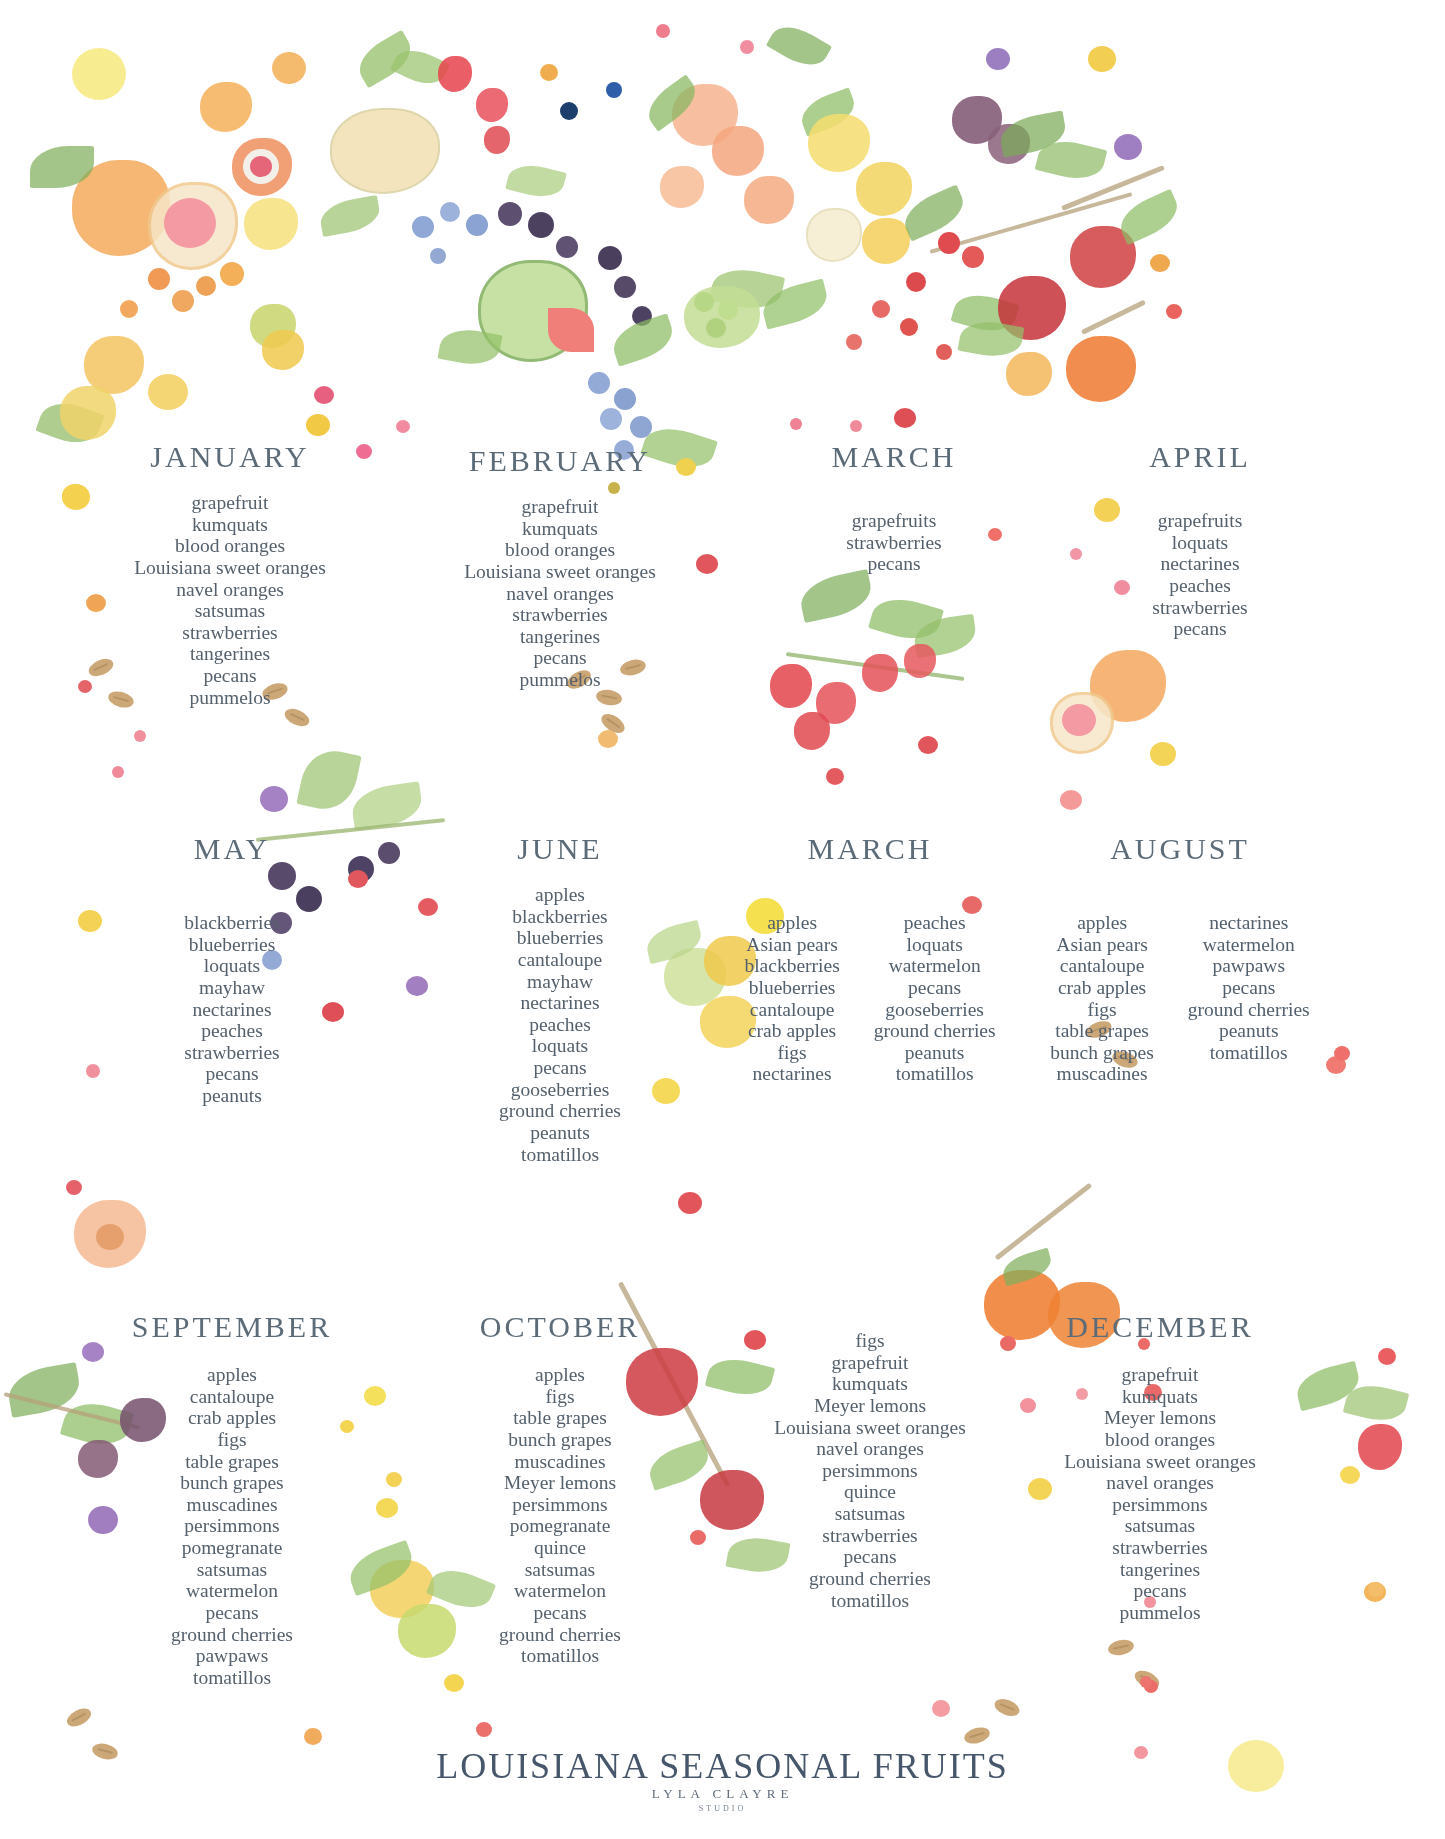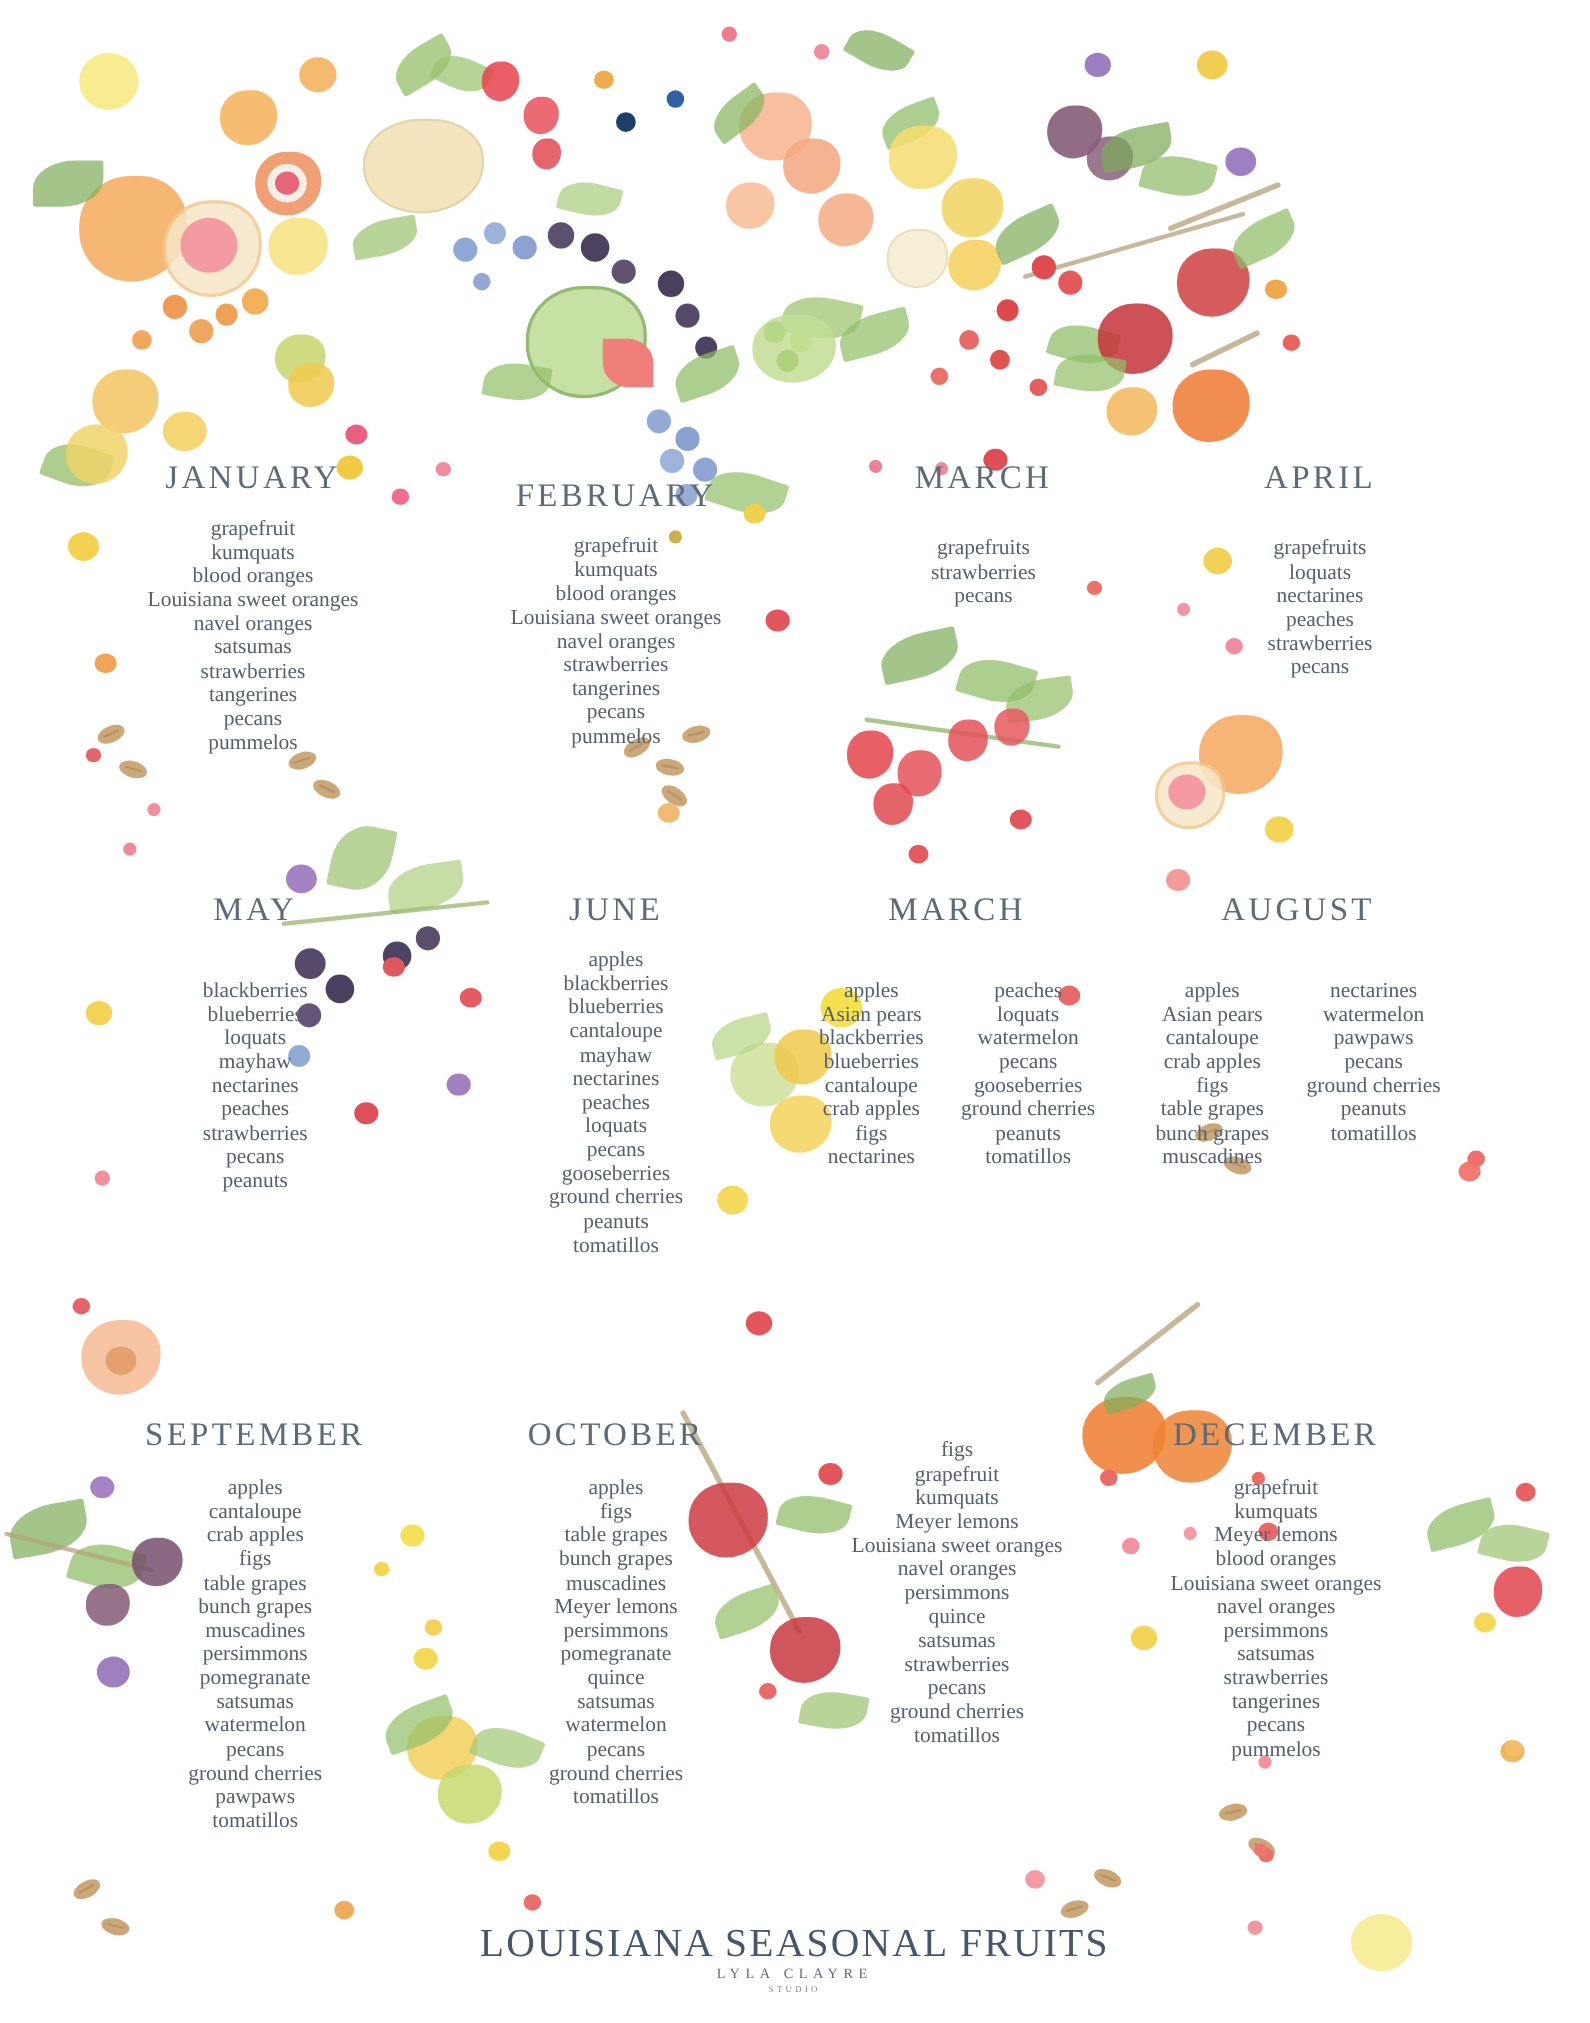--- a/index.html
+++ b/index.html
@@ -66,20 +66,21 @@
   .sheet {
     position: relative;
     z-index: 2;
     width: 1445px;
     height: 1839px;
   }
 
   .month {
     position: absolute;
     text-align: center;
+    margin-top: 22px;
   }
   .month-name {
     font-family: "Liberation Serif", serif;
     font-size: 30px;
     letter-spacing: 3px;
     color: #5b6b78;
     white-space: nowrap;
   }
   .month-list {
     margin-top: 18px;
@@ -403,21 +404,21 @@
       <div>Louisiana sweet oranges</div>
       <div>navel oranges</div>
       <div>satsumas</div>
       <div>strawberries</div>
       <div>tangerines</div>
       <div>pecans</div>
       <div>pummelos</div>
     </div>
   </div>
 
-  <div class="month" style="left:410px;top:434px;width:300px;">
+  <div class="month" style="left:410px;top:422px;width:300px;">
     <div class="month-name">FEBRUARY</div>
     <div class="month-list">
       <div>grapefruit</div>
       <div>kumquats</div>
       <div>blood oranges</div>
       <div>Louisiana sweet oranges</div>
       <div>navel oranges</div>
       <div>strawberries</div>
       <div>tangerines</div>
       <div>pecans</div>

